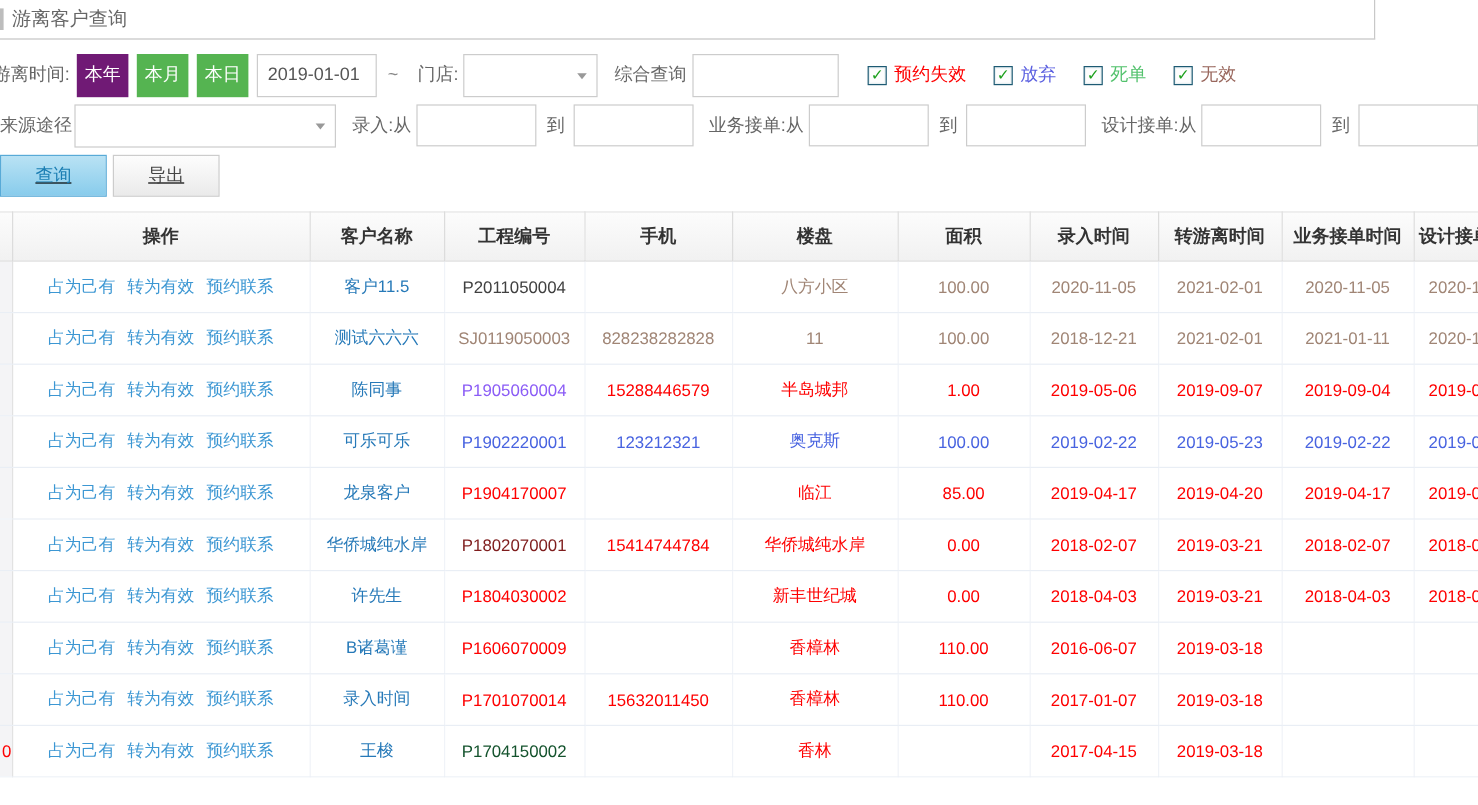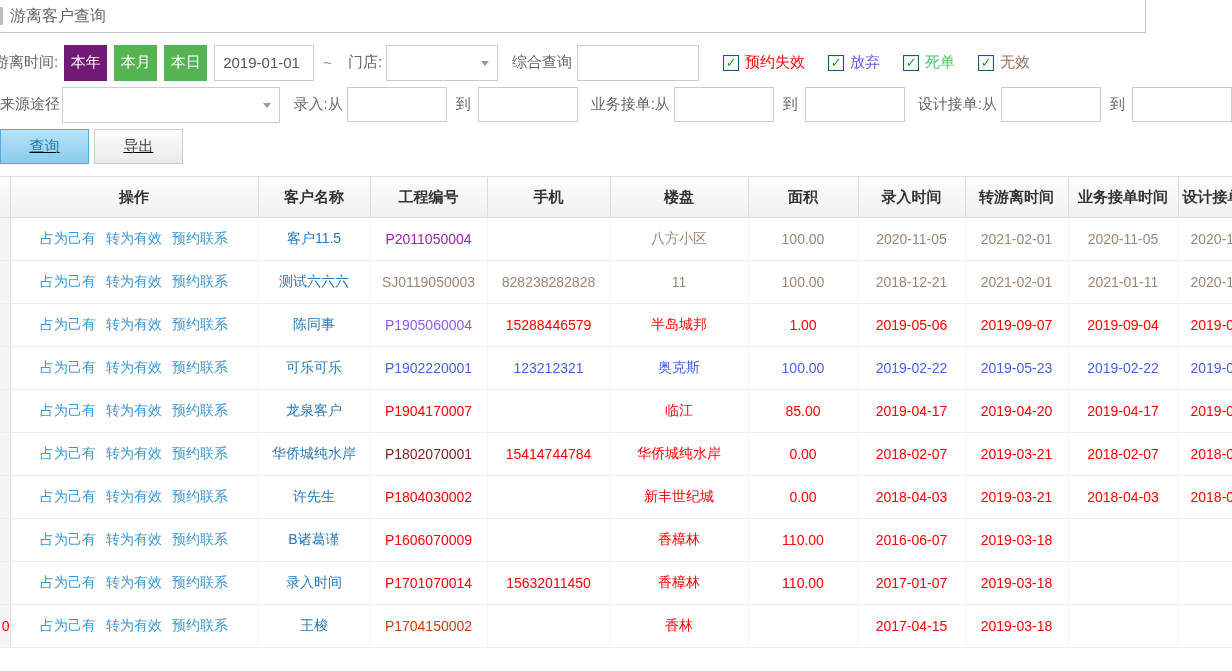--- a/index.html
+++ b/index.html
@@ -192,21 +192,21 @@
           <th>转游离时间</th>
           <th>业务接单时间</th>
           <th class="last-col">设计接单时间</th>
         </tr>
     </thead>
     <tbody>
   <tr>
     <td class="edge-cell" style="color: rgb(160, 133, 117);"></td>
     <td><a class="op-link" style="color: rgb(60, 151, 211);">占为己有</a><a class="op-link" style="color: rgb(60, 151, 211);">转为有效</a><a class="op-link" style="color: rgb(60, 151, 211);">预约联系</a></td>
     <td class="name-cell" style="color: rgb(38, 121, 184);">客户11.5</td>
-    <td style="color: #a21caf;">P2011050004</td>
+    <td style="color: #404040;">P2011050004</td>
     <td style="color: rgb(160, 133, 117);"></td>
     <td style="color: rgb(160, 133, 117);">八方小区</td>
     <td style="color: rgb(160, 133, 117);">100.00</td>
     <td style="color: rgb(160, 133, 117);">2020-11-05</td>
     <td style="color: rgb(160, 133, 117);">2021-02-01</td>
     <td style="color: rgb(160, 133, 117);">2020-11-05</td>
     <td class="last-col" style="color: rgb(160, 133, 117);">2020-11</td>
   </tr>
 
   <tr>
@@ -318,21 +318,21 @@
     <td style="color: rgb(254, 0, 0);">2017-01-07</td>
     <td style="color: rgb(254, 0, 0);">2019-03-18</td>
     <td style="color: rgb(254, 0, 0);"></td>
     <td class="last-col" style="color: rgb(254, 0, 0);"></td>
   </tr>
 
   <tr>
     <td class="edge-cell" style="color: rgb(254, 0, 0);">0</td>
     <td><a class="op-link" style="color: rgb(60, 151, 211);">占为己有</a><a class="op-link" style="color: rgb(60, 151, 211);">转为有效</a><a class="op-link" style="color: rgb(60, 151, 211);">预约联系</a></td>
     <td class="name-cell" style="color: rgb(38, 121, 184);">王梭</td>
-    <td style="color: #c2410c;">P1704150002</td>
+    <td style="color: #14532d;">P1704150002</td>
     <td style="color: rgb(254, 0, 0);"></td>
     <td style="color: rgb(254, 0, 0);">香林</td>
     <td style="color: rgb(254, 0, 0);"></td>
     <td style="color: rgb(254, 0, 0);">2017-04-15</td>
     <td style="color: rgb(254, 0, 0);">2019-03-18</td>
     <td style="color: rgb(254, 0, 0);"></td>
     <td class="last-col" style="color: rgb(254, 0, 0);"></td>
   </tr>
 </tbody>
   </table>

